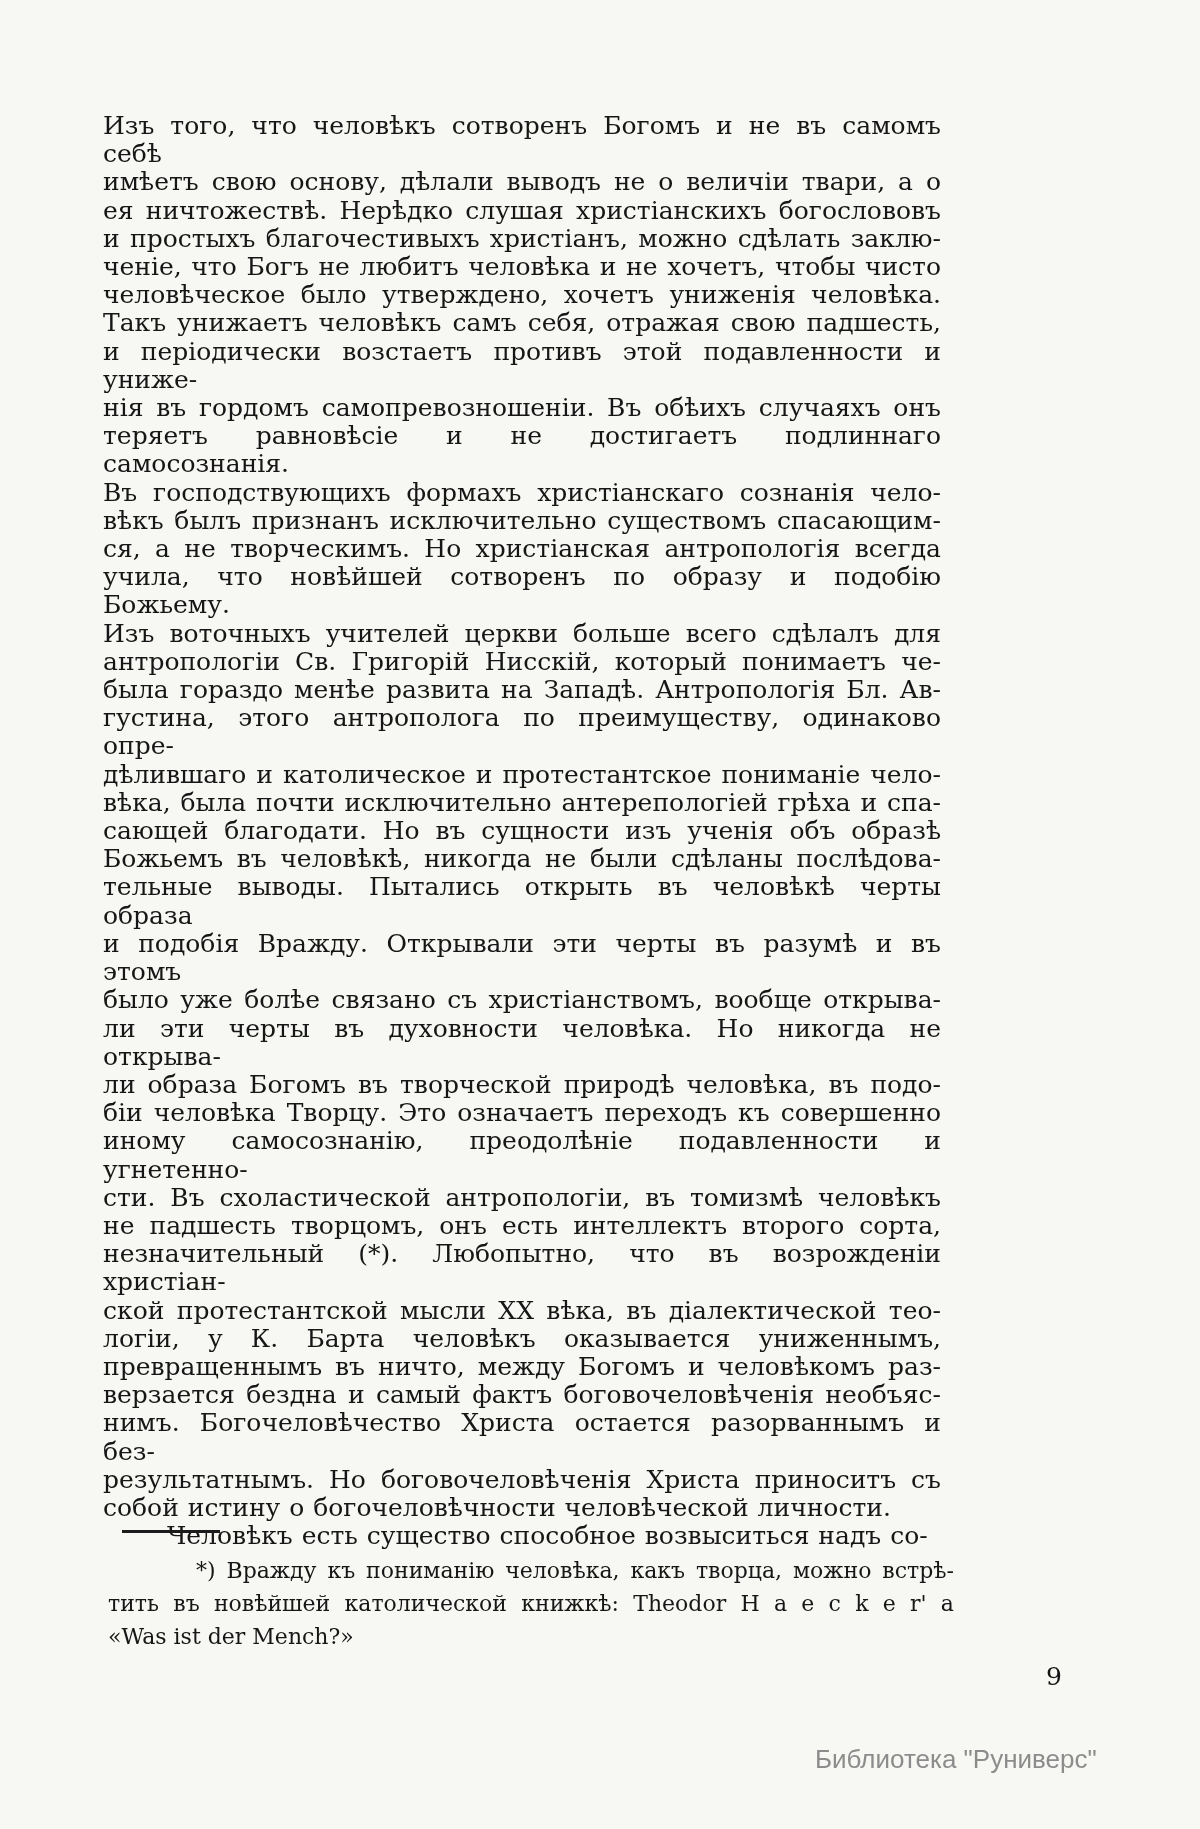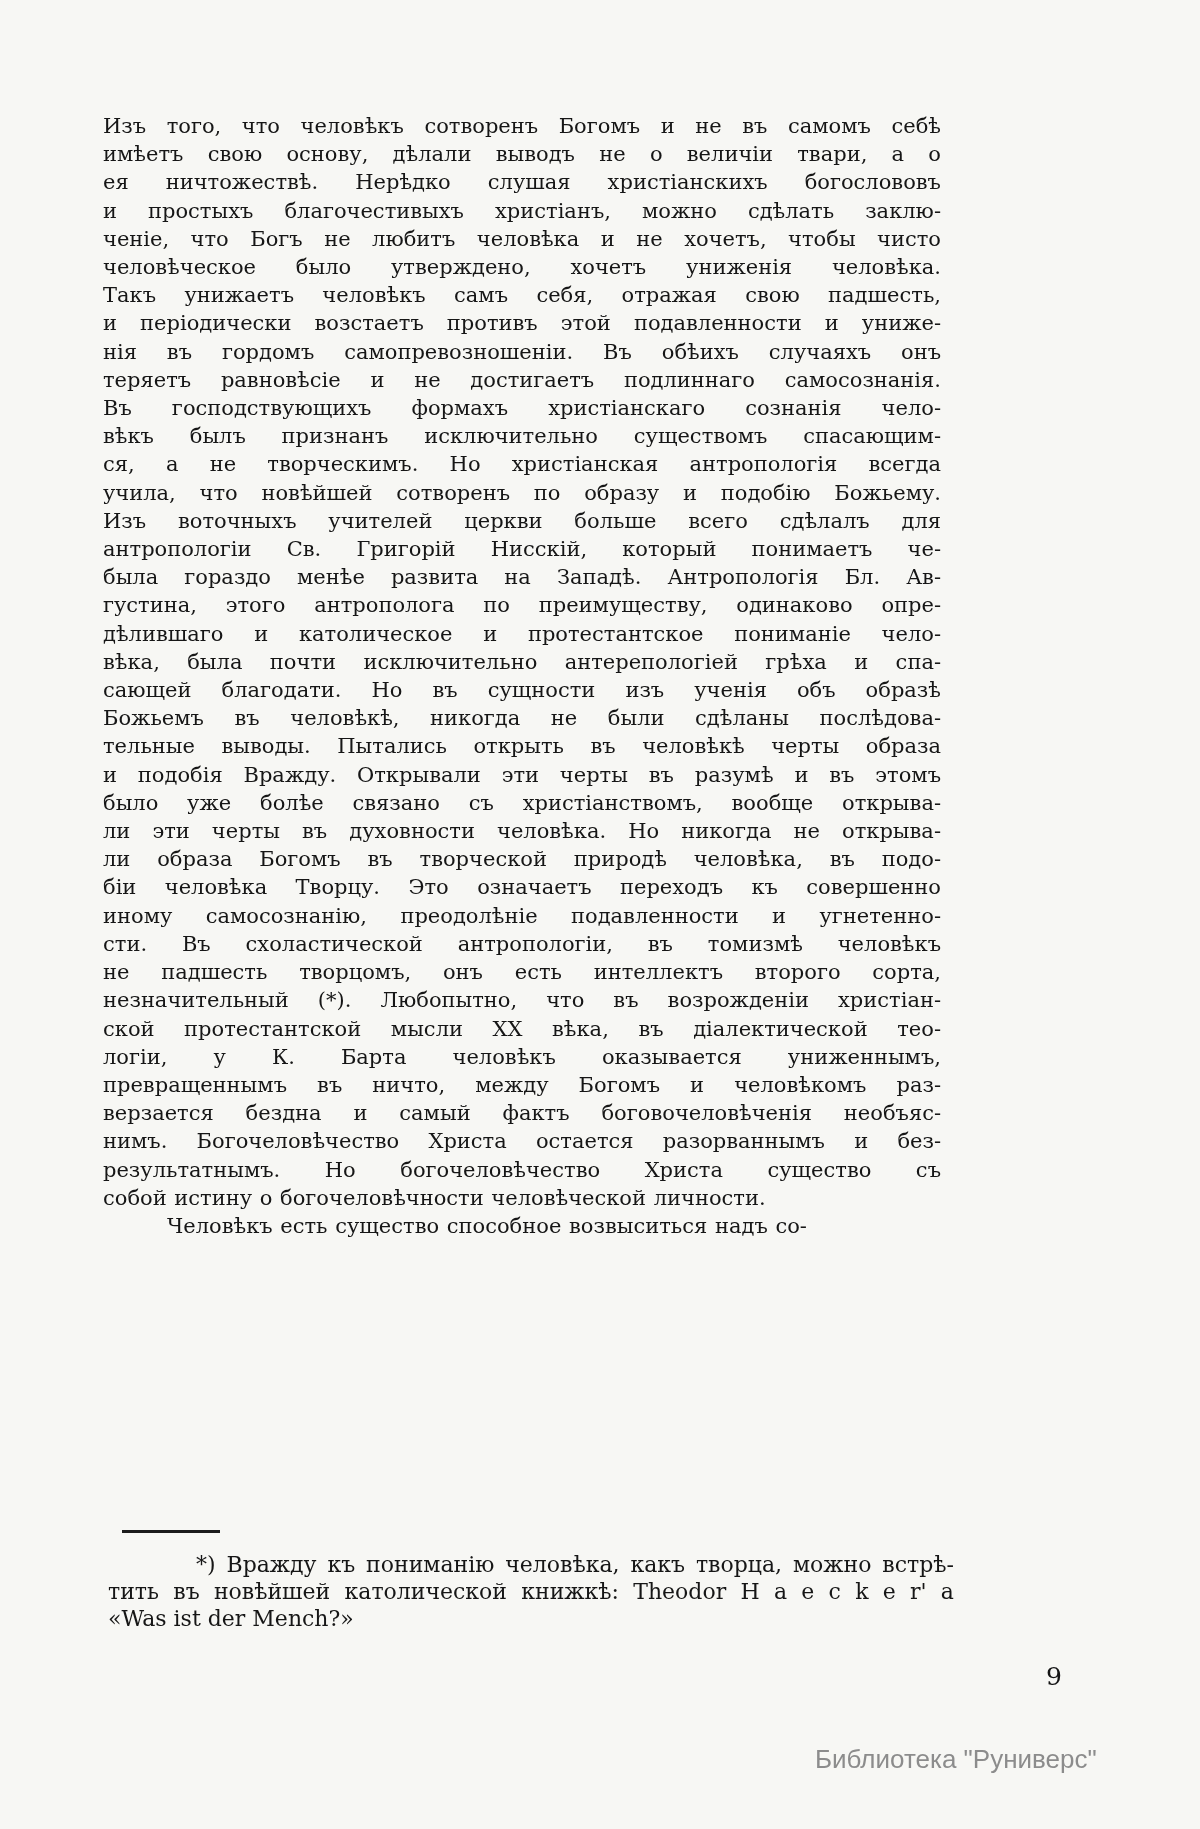--- a/index.html
+++ b/index.html
@@ -16,21 +16,21 @@
     font-family: "DejaVu Serif", serif;
     color: #161616;
   }
   .text-block {
     position: absolute;
     left: 103px;
     top: 112px;
     width: 838px;
   }
   .para .line {
-    font-size: 21px;
+    font-size: 25px;
     line-height: 28.2px;
     text-align: justify;
     text-align-last: justify;
     word-spacing: 1px;
   }
   .para .line:last-child {
     text-align-last: left;
   }
   .para-indent .line:first-child {
     text-indent: 64px;
@@ -47,20 +47,21 @@
     position: absolute;
     left: 108px;
     top: 1551px;
     width: 846px;
   }
   .footnote .line {
     font-size: 22px;
     line-height: 27px;
     text-align: justify;
     text-align-last: justify;
+    margin-top: 6px;
   }
   .footnote .line:first-child {
     text-indent: 88px;
   }
   .footnote .line:last-child {
     text-align-last: left;
   }
   .page-number {
     position: absolute;
     left: 1046px;
@@ -114,21 +115,21 @@
         <div class="line">біи человѣка Творцу. Это означаетъ переходъ къ совершенно</div>
         <div class="line">иному самосознанію, преодолѣніе подавленности и угнетенно-</div>
         <div class="line">сти. Въ схоластической антропологіи, въ томизмѣ человѣкъ</div>
         <div class="line">не падшесть творцомъ, онъ есть интеллектъ второго сорта,</div>
         <div class="line">незначительный (*). Любопытно, что въ возрожденіи христіан-</div>
         <div class="line">ской протестантской мысли XX вѣка, въ діалектической тео-</div>
         <div class="line">логіи, у К. Барта человѣкъ оказывается униженнымъ,</div>
         <div class="line">превращеннымъ въ ничто, между Богомъ и человѣкомъ раз-</div>
         <div class="line">верзается бездна и самый фактъ боговочеловѣченія необъяс-</div>
         <div class="line">нимъ. Богочеловѣчество Христа остается разорваннымъ и без-</div>
-        <div class="line">результатнымъ. Но богочеловѣчество Христа существо съ</div>
+        <div class="line">результатнымъ. Но боговочеловѣченія Христа приноситъ съ</div>
         <div class="line">собой истину о богочеловѣчности человѣческой личности.</div>
       </div>
     <div class="para para-indent">
         <div class="line">Человѣкъ есть существо способное возвыситься надъ со-</div>
       </div>
   </div>
 
   <div class="footnote-rule"></div>
 
   <div class="footnote">

